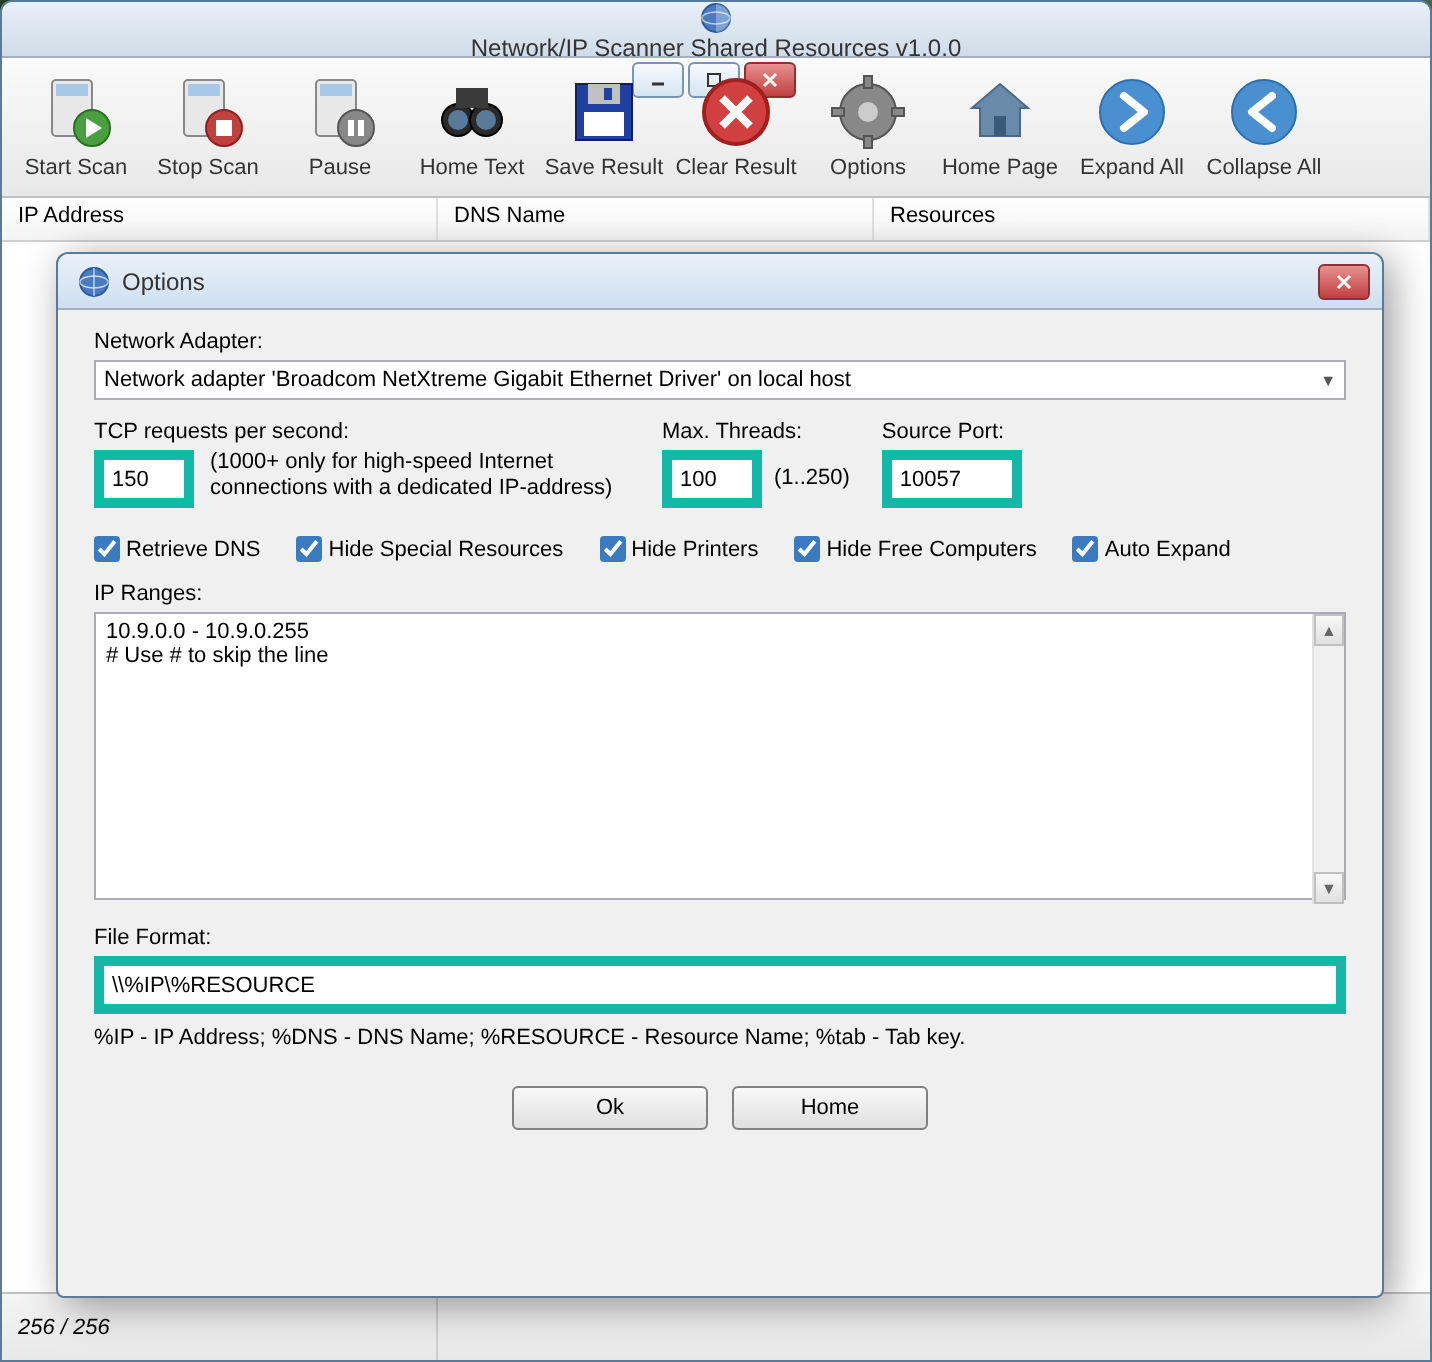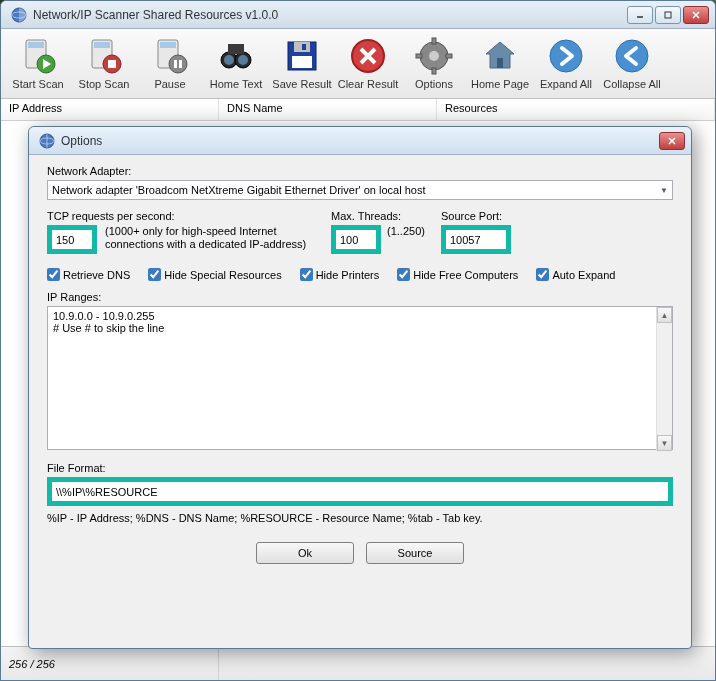--- a/index.html
+++ b/index.html
@@ -1,20 +1,20 @@
 <!DOCTYPE html>
 <html><head>
 <meta charset="utf-8">
 <style>
 * { box-sizing: border-box; margin: 0; padding: 0; }
 body { font-family: "Segoe UI", Tahoma, sans-serif; font-size: 11px; background: linear-gradient(135deg, #2a4a2a 0%, #3a5a3a 30%, #6a8a6a 70%, #4a6a4a 100%); width: 716px; height: 681px; position: relative; overflow: hidden; }
 
 
 .main-window { position: absolute; top: 0; left: 0; width: 716px; height: 681px; background: #f0f0f0; border: 1px solid #5a7a9a; border-radius: 6px 6px 0 0; box-shadow: 0 0 10px rgba(0,0,0,0.5); }
-.titlebar { height: 28px; background: linear-gradient(to bottom, #e8f0f8, #d0dce8); border-radius: 6px 6px 0 0; display: flex; align-items: center; padding: 0 4px; border-bottom: 1px solid #a0b0c0; }
+.titlebar { height: 28px; background: linear-gradient(to bottom, #e8f0f8, #d0dce8); border-radius: 6px 6px 0 0; display: flex; align-items: center; padding: 0 4px; border-bottom: 1px solid #a0b0c0; flex-direction: column; }
 .titlebar-icon { width: 16px; height: 16px; margin: 0 6px; }
 .titlebar-text { flex: 1; font-size: 12px; color: #333; }
 .win-btns { display: flex; gap: 2px; margin-right: 2px; }
 .win-btn { width: 26px; height: 18px; background: linear-gradient(to bottom, #f5f9fc, #d5e5f0); border: 1px solid #7a95b0; border-radius: 3px; display: flex; align-items: center; justify-content: center; cursor: pointer; }
 .win-btn.close { background: linear-gradient(to bottom, #e89090, #c04040); border-color: #903030; }
 .win-btn svg { width: 10px; height: 10px; }
 
 
 .toolbar { height: 70px; background: linear-gradient(to bottom, #fafafa, #e8e8e8); border-bottom: 1px solid #c0c0c0; display: flex; padding: 2px 4px; }
 .tool-btn { width: 66px; height: 64px; display: flex; flex-direction: column; align-items: center; justify-content: center; cursor: pointer; border-radius: 3px; padding: 2px; }
@@ -241,21 +241,21 @@
       <div class="col">
         <label class="field-label">TCP requests per second:</label>
         <div style="display:flex;gap:8px;align-items:flex-start">
           <input class="text-input" style="width: 50px;" value="150">
           <span class="hint" style="white-space:pre-line;width:210px">(1000+ only for high-speed Internet
 connections with a dedicated IP-address)</span>
         </div>
       </div>
       <div class="col">
         <label class="field-label">Max. Threads:</label>
-        <div style="display:flex;gap:6px;">
+        <div style="display:flex;gap:6px;align-items:center">
           <input class="text-input" style="width: 50px;" value="100">
           <span class="hint">(1..250)</span>
         </div>
       </div>
       <div class="col">
         <label class="field-label">Source Port:</label>
         <input class="text-input" style="width: 70px;" value="10057">
       </div>
     </div>
 
@@ -296,16 +296,16 @@
     </div>
 
     <div class="section">
       <label class="field-label">File Format:</label>
       <input class="text-input" style="width: 100%;" value="\\%IP\%RESOURCE">
       <div class="legend">%IP - IP Address; %DNS - DNS Name; %RESOURCE - Resource Name; %tab - Tab key.</div>
     </div>
 
     <div class="btn-row">
       <button class="dlg-btn">Ok</button>
-      <button class="dlg-btn">Source</button>
+      <button class="dlg-btn">Home</button>
     </div>
   </div>
 </div>
 
 </body></html>

